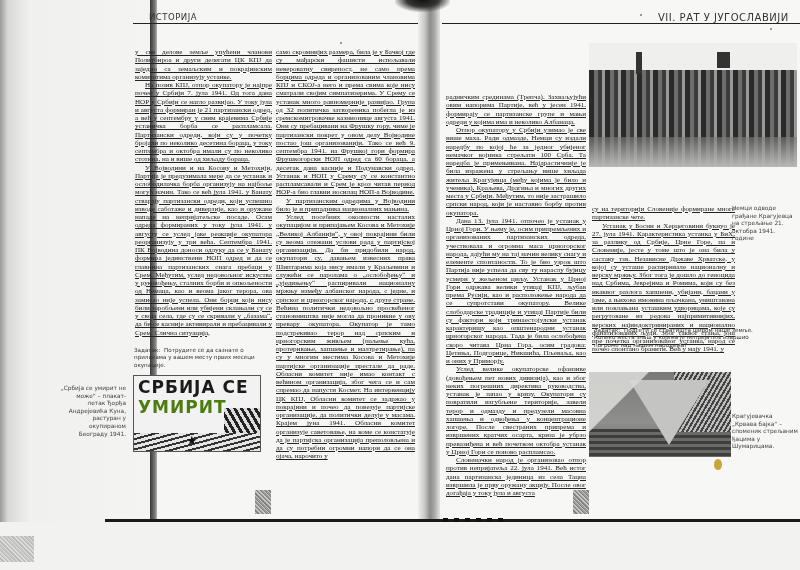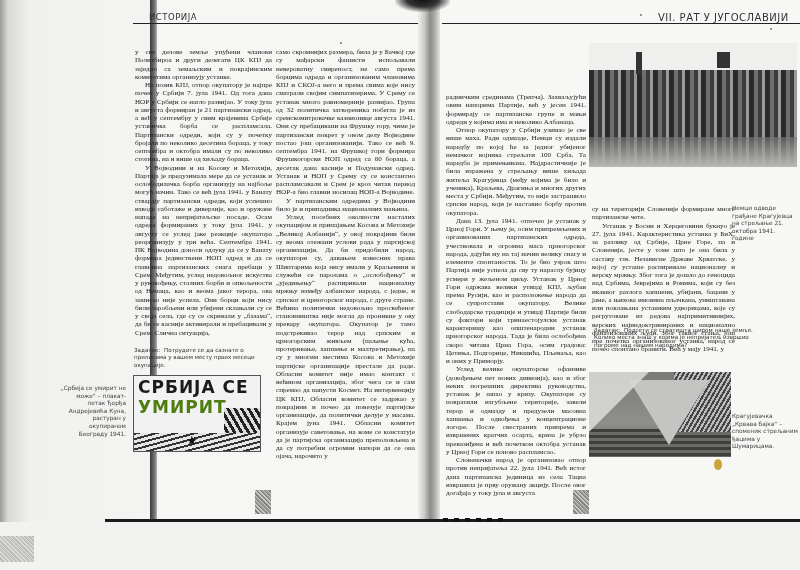--- a/index.html
+++ b/index.html
@@ -24,21 +24,21 @@
     background:repeating-linear-gradient(90deg,#111 0 5px,transparent 5px 11px); }
 
   .hdr { position:absolute; top:12px; font-family:"DejaVu Sans", sans-serif; font-size:8.5px; letter-spacing:0.5px; color:#333; }
   .hdr-left { left:149px; }
   .hdr-right { left:658px; font-size:10px; }
   .hdr-rule { position:absolute; height:1px; background:#222; }
   .hr-left { left:133px; top:23px; width:285px; }
   .hr-right { left:442px; top:23px; width:358px; }
 
   .col { position:absolute; font-size:7.1px; line-height:8.25px; text-align:justify; color:#222; }
-  .col p { text-indent:10px; }
+  .col p { text-indent:10px;text-decoration:underline; }
   .col p.noindent { text-indent:0; }
   .c1 { left:135px; top:48px; width:137px; }
   .c2 { left:276px; top:48px; width:139px; }
   .c3 { left:446px; top:48px; width:140px;margin-top:45px; }
   .c4 { left:592px; top:205px; width:143px; }
 
   .task { position:absolute; font-family:"DejaVu Sans", sans-serif; font-size:5.6px; line-height:7.3px; color:#333; }
   .task-left { left:134px; top:347px; width:140px; }
   .task-right { left:594px; top:327px; width:170px; }
   .task .lbl { margin-right:2px; }

